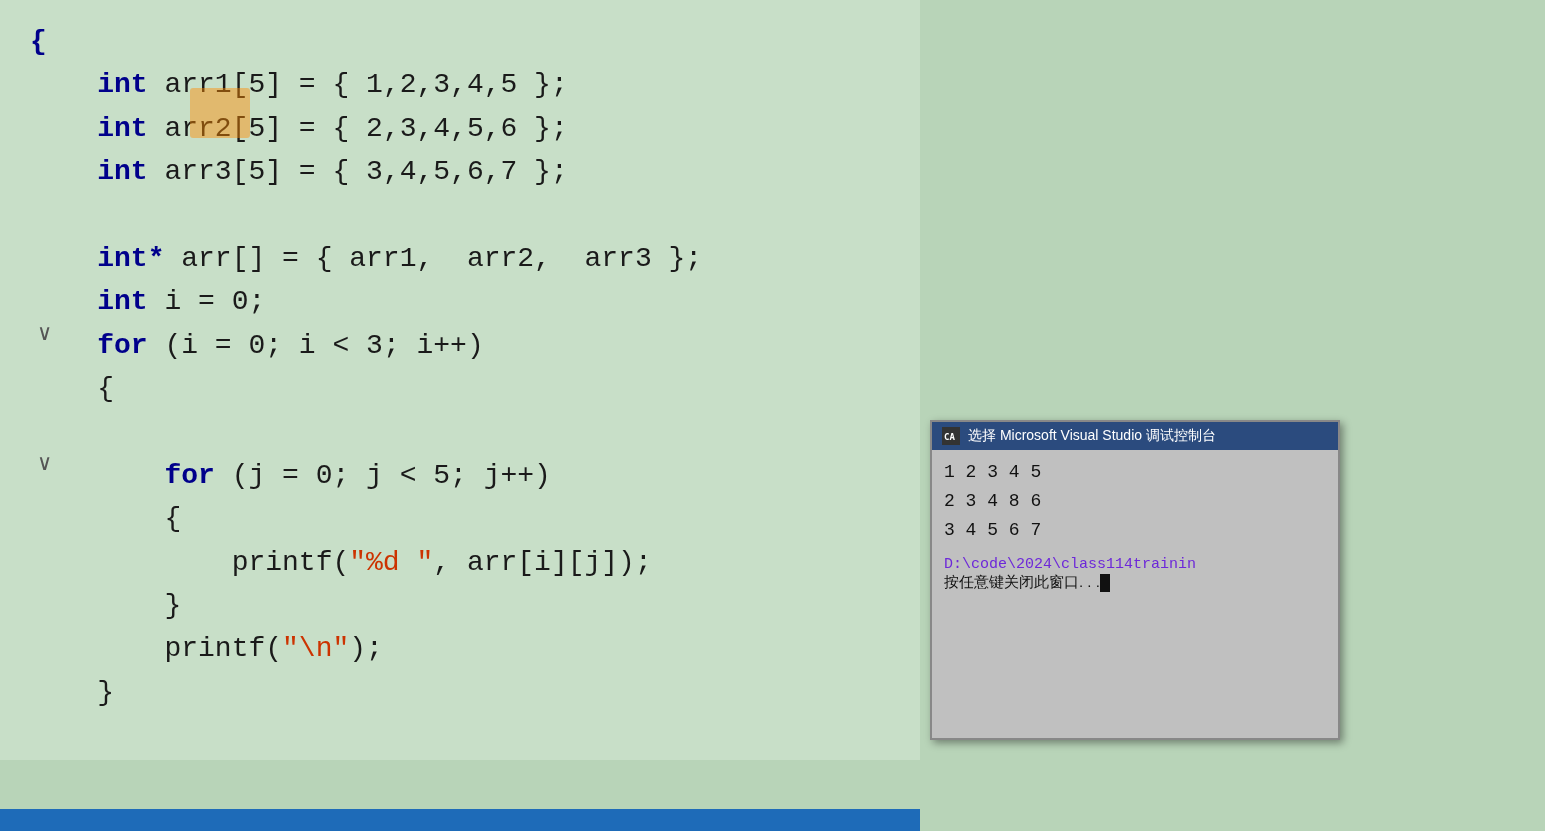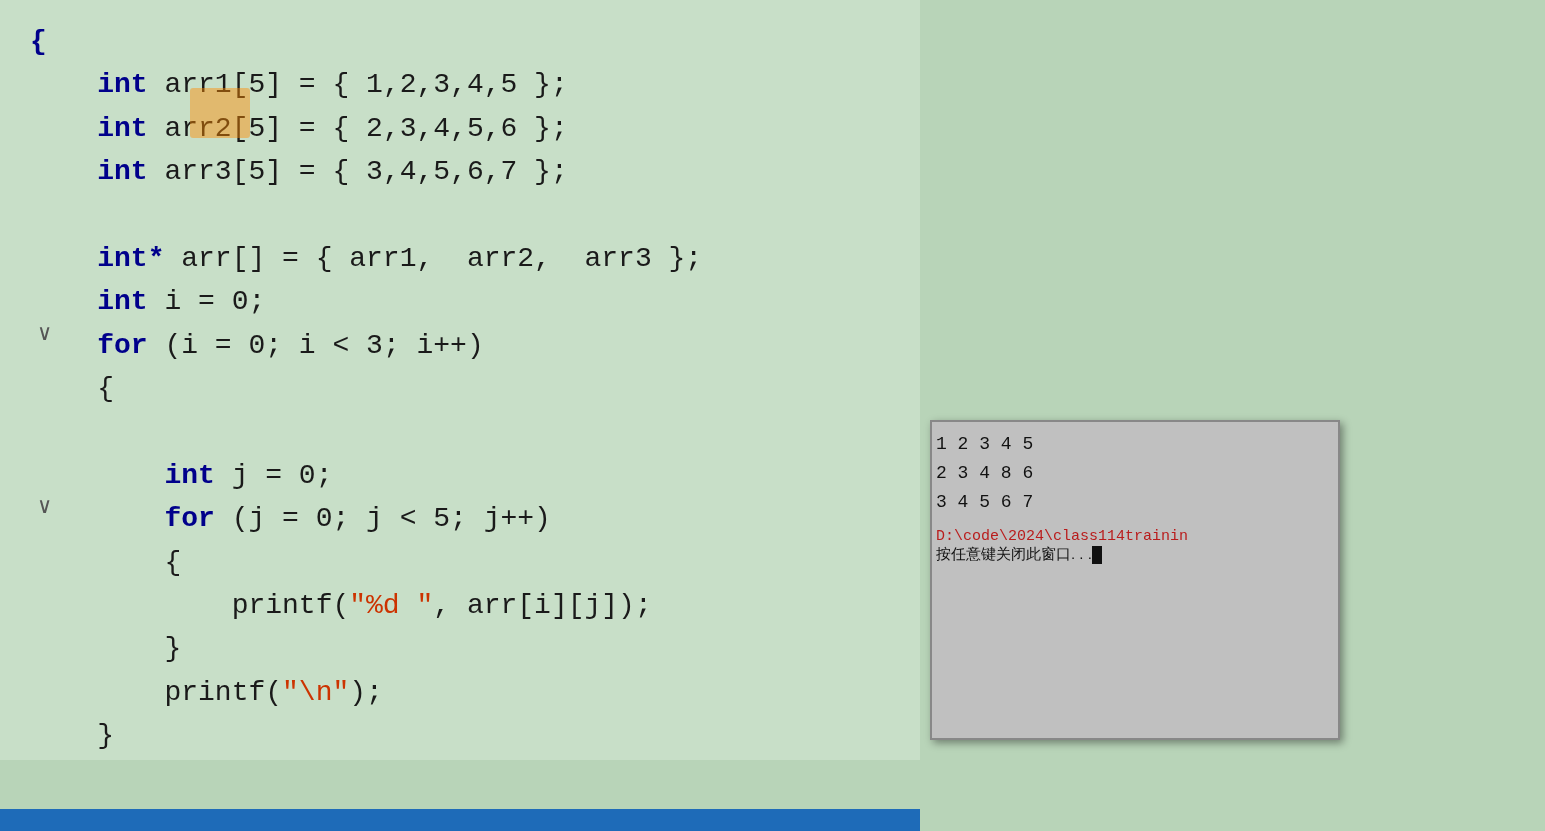--- a/index.html
+++ b/index.html
@@ -110,36 +110,36 @@
       font-size: 12px;
       color: white;
       text-align: center;
       line-height: 18px;
       font-weight: bold;
     }
 
     .console-body {
       background: #c0c0c0;
       flex: 1;
-      padding: 8px 4px;
+      padding: 8px 12px;
       font-family: 'Courier New', Courier, monospace;
       font-size: 18px;
       color: #111;
       overflow: hidden;
     }
 
     .console-line {
       line-height: 1.6;
       white-space: pre;
     }
 
     .console-path {
       margin-top: 12px;
       font-size: 15px;
-      color: #b91c1c;
+      color: #6d28d9;
     }
 
     .console-prompt {
       font-family: 'Microsoft YaHei', '微软雅黑', sans-serif;
       font-size: 15px;
       color: #111;
     }
 
     .blink-cursor {
       display: inline-block;
@@ -172,21 +172,20 @@
 
   <div style="position:relative;">
     <span class="arrow-left" style="top:0;">∨</span>
     <div class="code-line">    <span class="kw">for</span> (i = 0; i &lt; 3; i++)</div>
   </div>
 
   <div class="code-line">    {</div>
 
   <div class="code-line">&nbsp;</div>
 
-  <div class="code-line">        <span class="kw">int</span> j = 0;</div>
 
   <div style="position:relative;">
     <span class="arrow-left" style="top:0;">∨</span>
     <div class="code-line">        <span class="kw">for</span> (j = 0; j &lt; 5; j++)</div>
   </div>
 
   <div class="code-line">        {</div>
 
   <div class="code-line">            printf(<span class="str">"%d "</span>, arr[i][j]);</div>
 
@@ -196,20 +195,29 @@
 
   <div class="code-line">    }</div>
 
 </div>
 
 <div class="bottom-bar"></div>
 
 <div class="right-bg"></div>
 
 <div class="console-window">
+  <div class="console-titlebar">
+    <span class="console-titlebar-icon">
+      <svg width="18" height="18" viewBox="0 0 18 18">
+          <rect width="18" height="18" fill="#333"></rect>
+          <text x="2" y="13" font-size="9" fill="white" font-family="monospace">CA</text>
+        </svg>
+    </span>
+    <span>选择 Microsoft Visual Studio 调试控制台</span>
+  </div>
   <div class="console-body">
     <div class="console-line">1 2 3 4 5</div>
     <div class="console-line">2 3 4 8 6</div>
     <div class="console-line">3 4 5 6 7</div>
     <div class="console-path">D:\code\2024\class114trainin</div>
     <div class="console-prompt">
       <span>按任意键关闭此窗口. . .</span><span class="blink-cursor"></span>
     </div>
   </div>
 </div>

